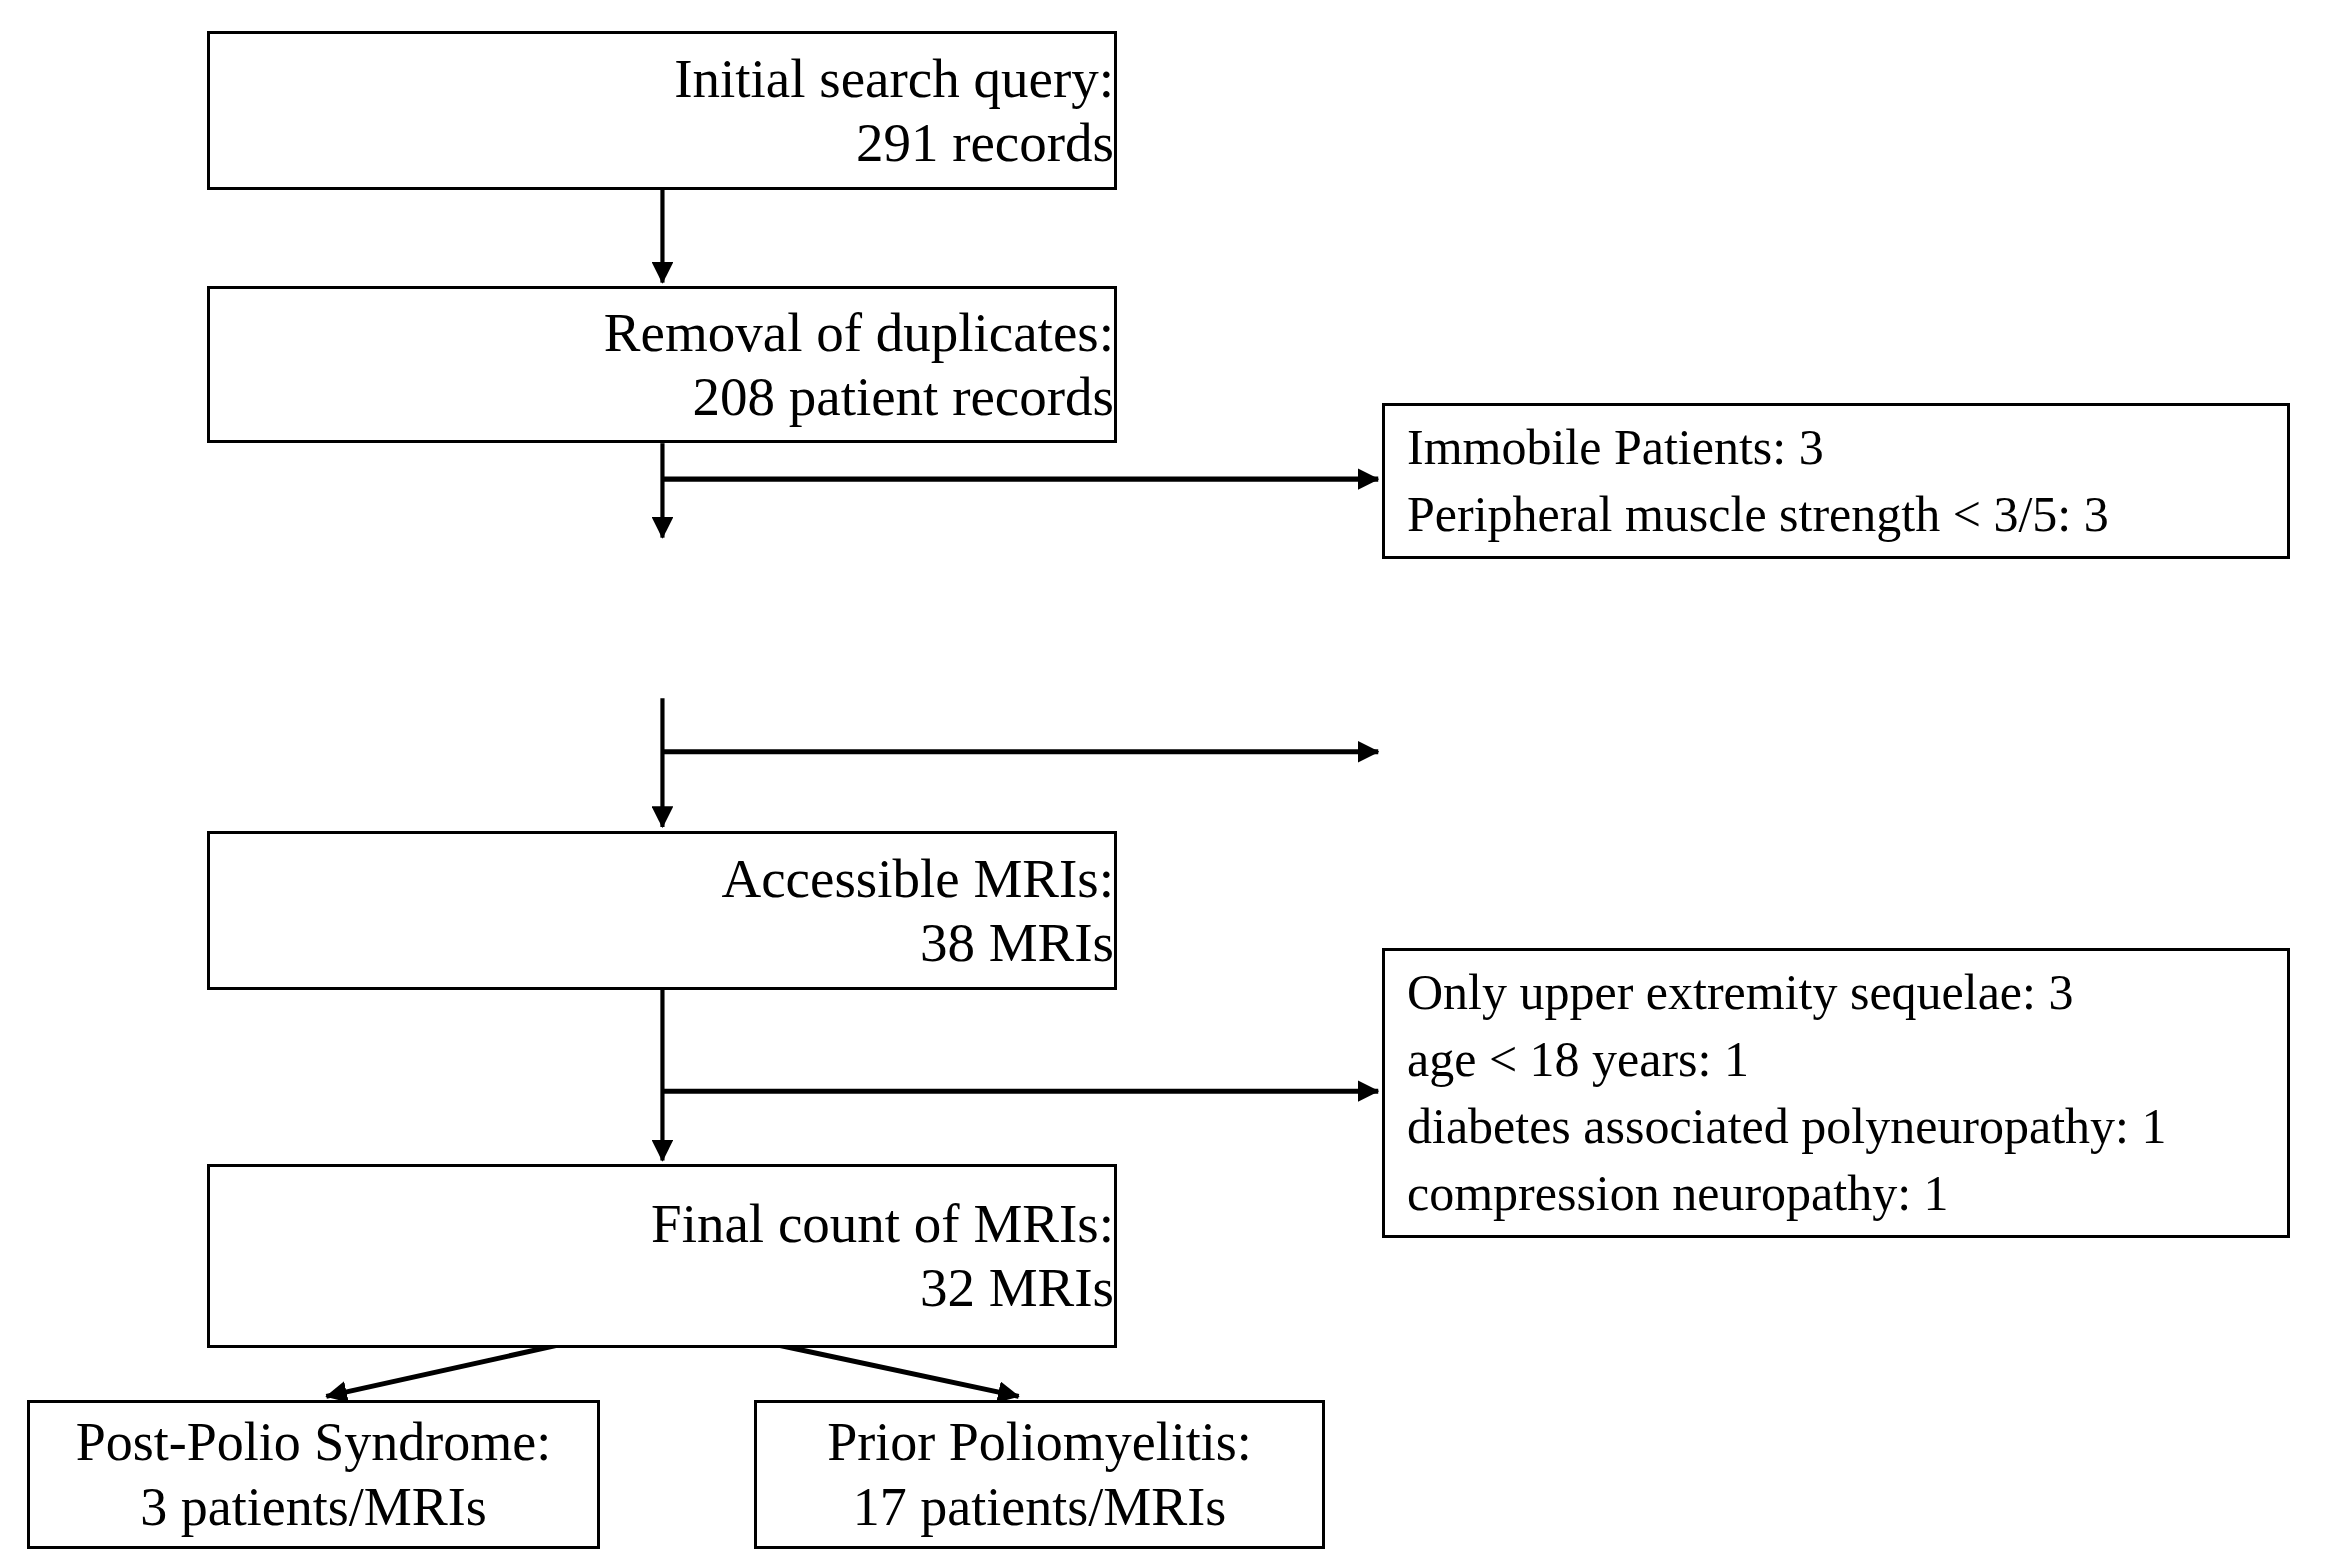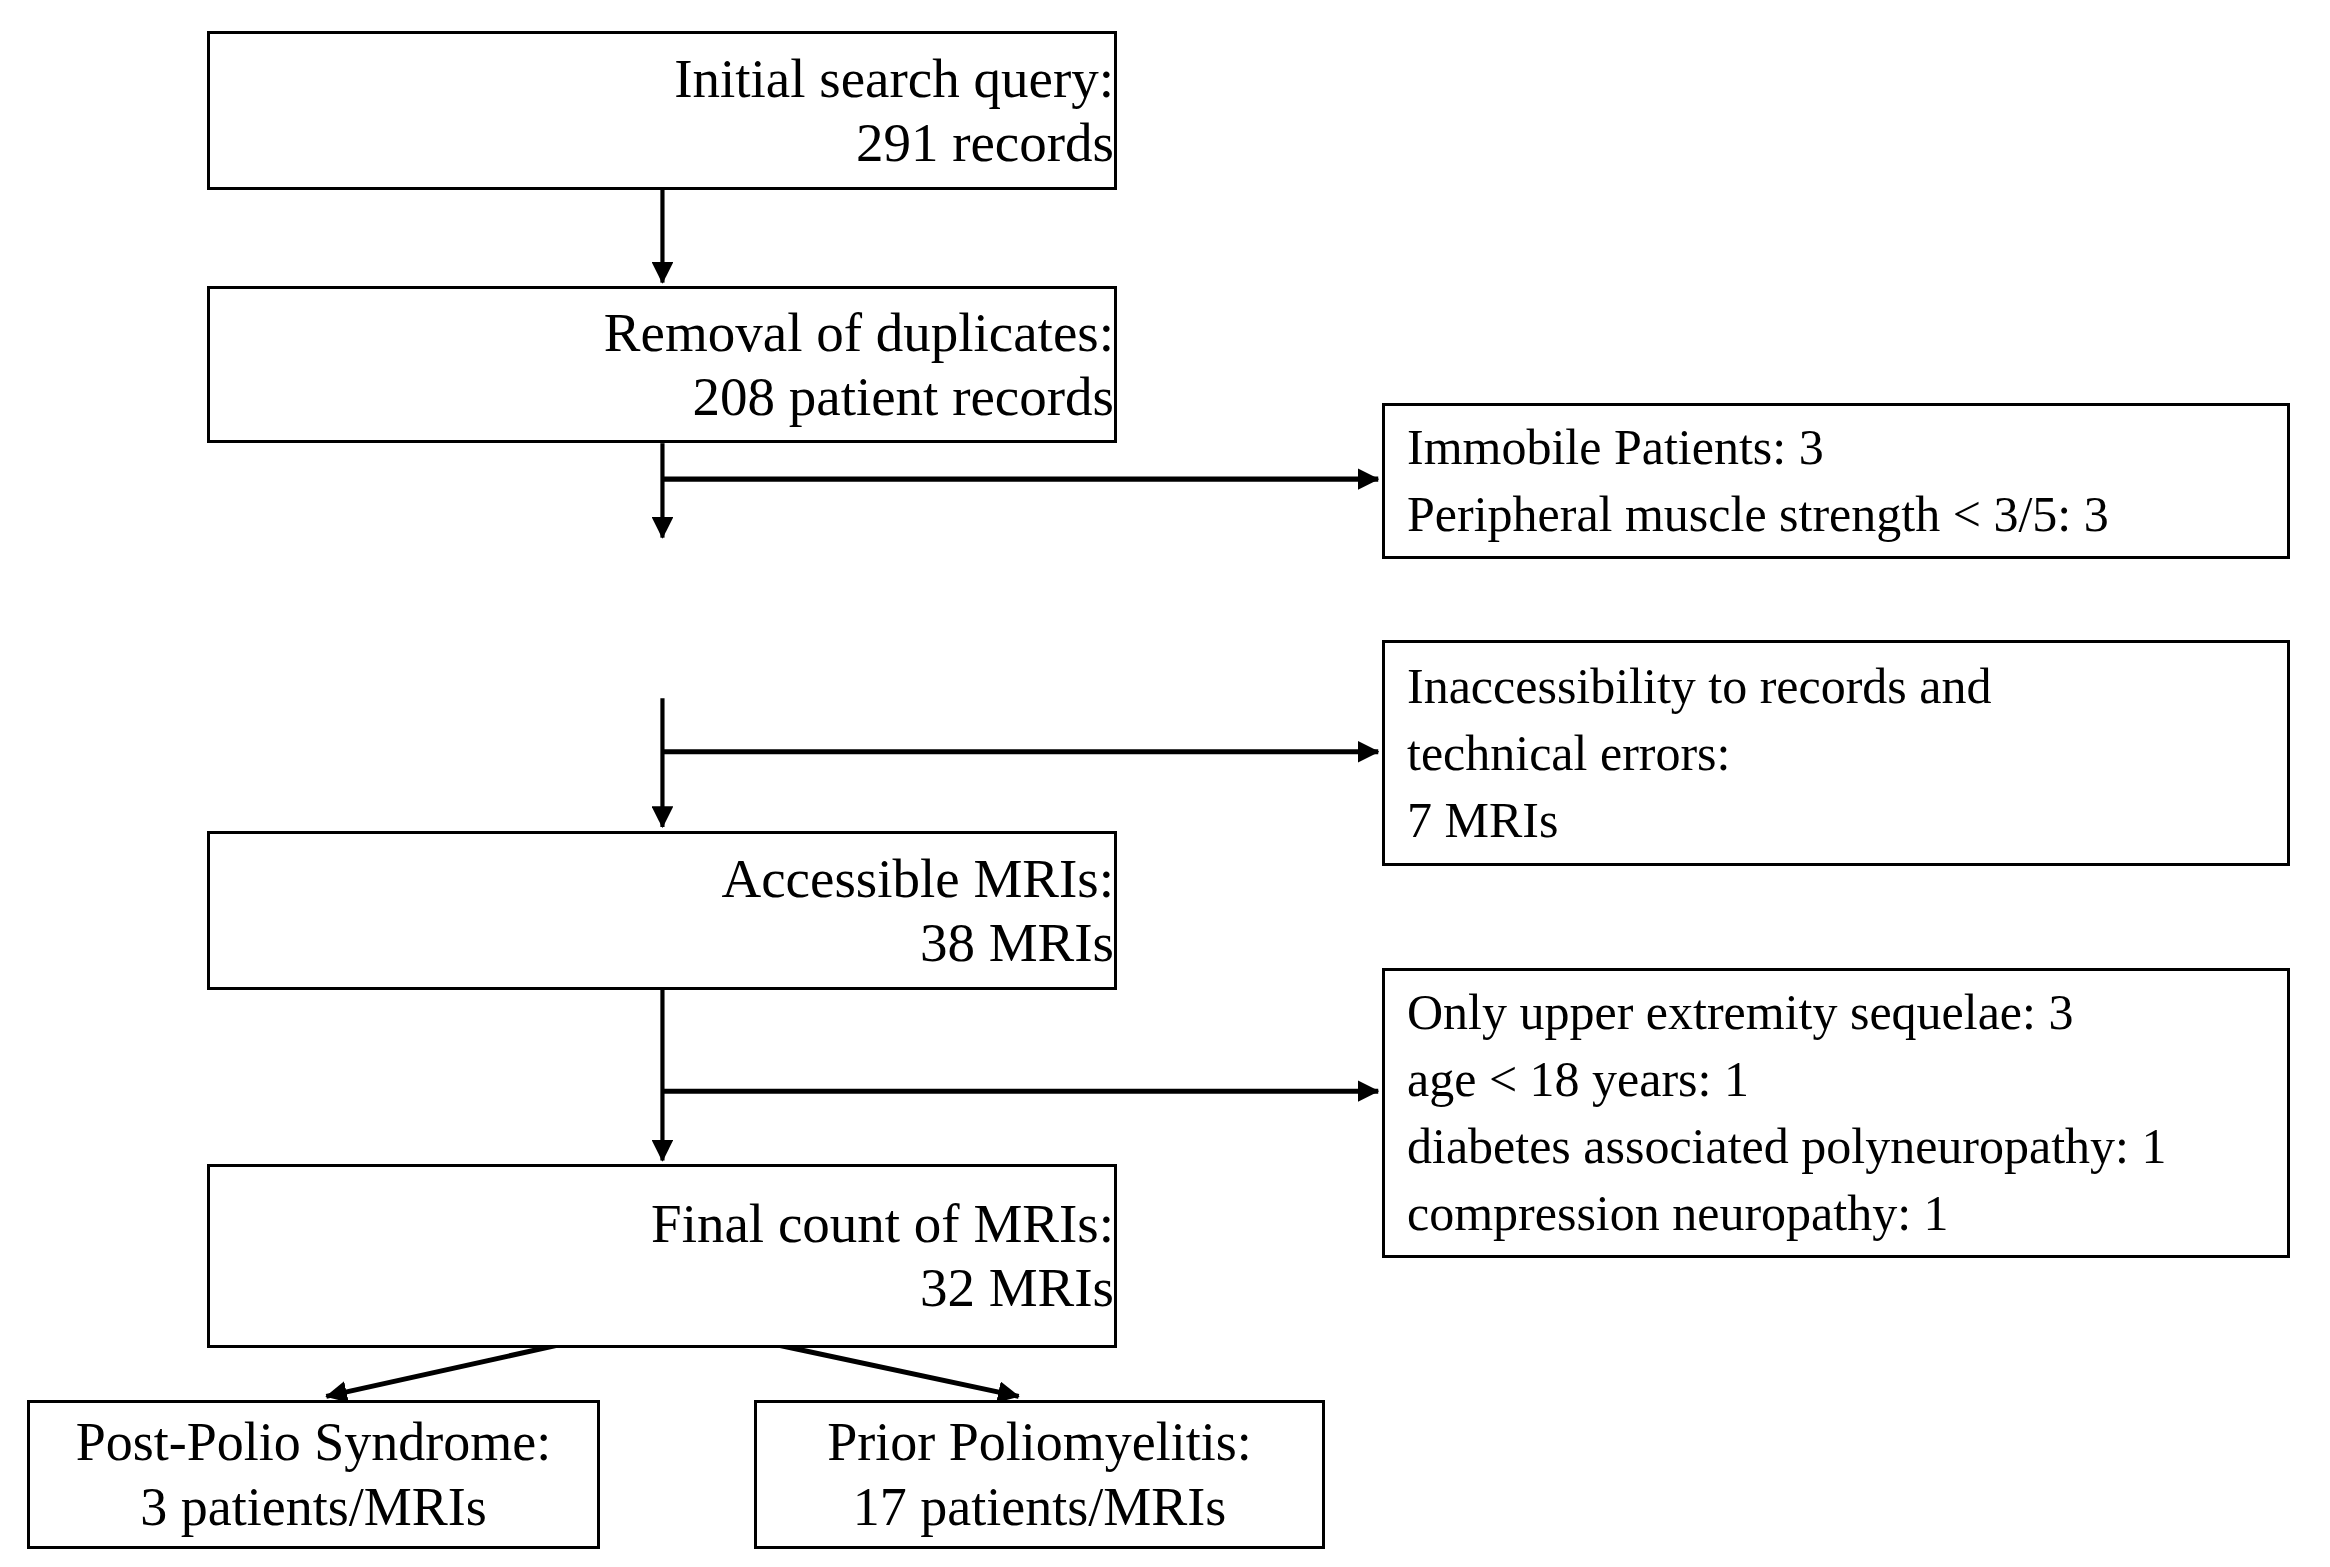--- a/index.html
+++ b/index.html
@@ -106,27 +106,22 @@
   <div class="node main-node" style="top:1164px;height:184px">
     <div class="ln">Final count of MRIs:</div>
     <div class="ln">32 MRIs</div>
   </div>
 
   <div class="node side-node" style="top:403px;height:156px">
     <div class="ln">Immobile Patients: 3</div>
     <div class="ln">Peripheral muscle strength &lt; 3/5: 3</div>
   </div>
 
-  <div class="node side-node" style="top:640px;height:226px">
-    <div class="ln">Inaccessibility to records and</div>
-    <div class="ln">technical errors:</div>
-    <div class="ln">7 MRIs</div>
-  </div>
 
-  <div class="node side-node" style="top:968px;height:290px">
+  <div class="node side-node" style="top:948px;height:290px">
     <div class="ln">Only upper extremity sequelae: 3</div>
     <div class="ln">age &lt; 18 years: 1</div>
     <div class="ln">diabetes associated polyneuropathy: 1</div>
     <div class="ln">compression neuropathy: 1</div>
   </div>
 
   <div class="node outcome-node" style="left:27px;width:573px">
     <div class="ln">Post-Polio Syndrome:</div>
     <div class="ln">3 patients/MRIs</div>
   </div>

